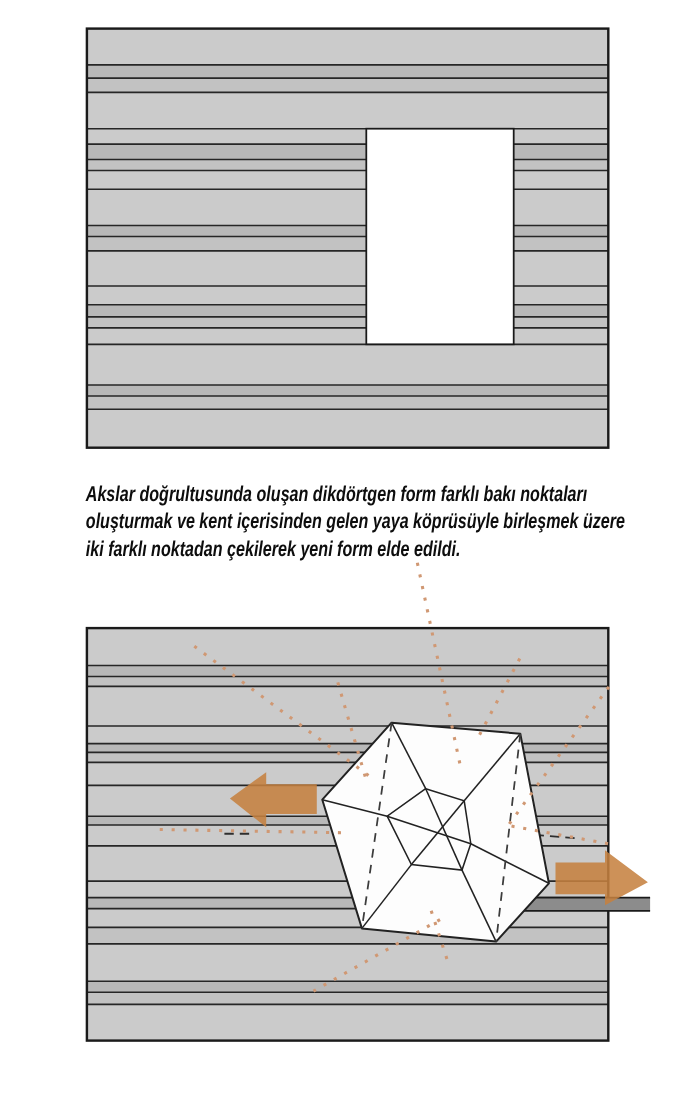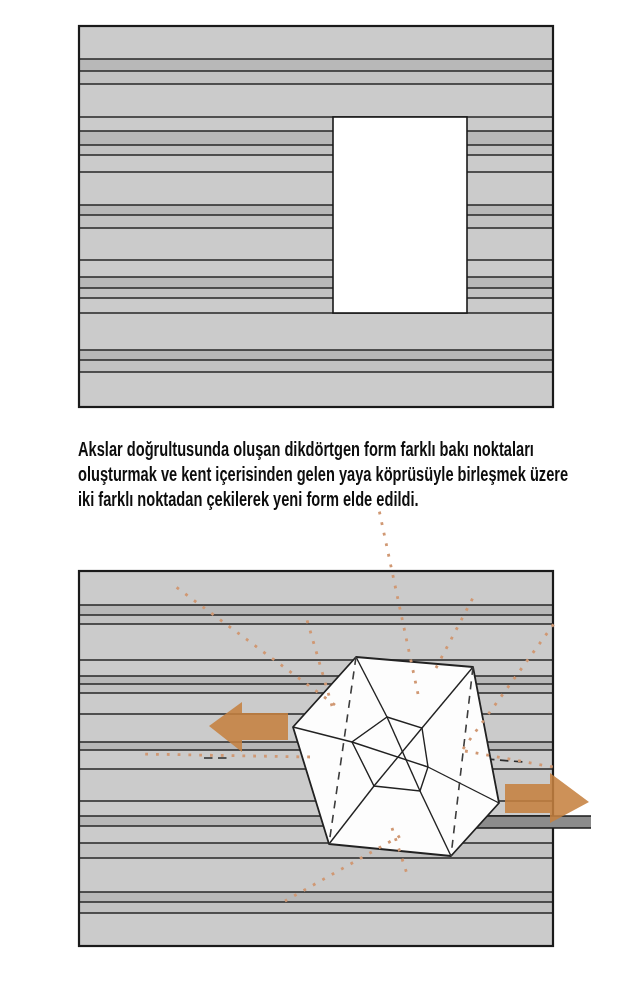--- a/index.html
+++ b/index.html
@@ -1,17 +1,17 @@
 <!DOCTYPE html>
 <html><head>
 <meta charset="utf-8">
 <style>
   html,body{margin:0;padding:0;background:#ffffff;}
   #page{position:relative;width:633px;height:1000px;background:#ffffff;overflow:hidden;
-        font-family:"Liberation Sans", sans-serif;}
+        font-family:"Liberation Sans", sans-serif;font-style:italic;}
   #scene{position:absolute;left:0;top:0;}
   #caption{position:absolute;left:78px;top:437px;width:640px;
            transform:scaleX(0.75);transform-origin:left top;
            font-size:19.5px;font-weight:700;line-height:25px;color:#0d0d0d;
            letter-spacing:0px;white-space:nowrap;}
 </style>
 </head>
 <body>
 
 <div id="page">

